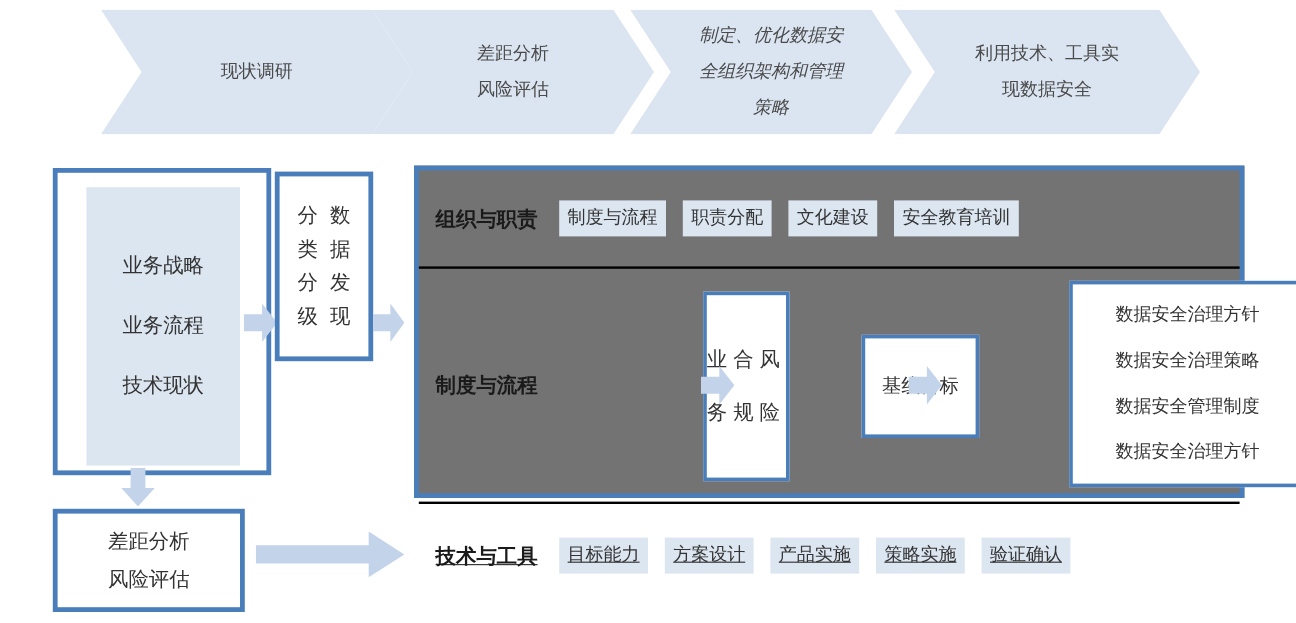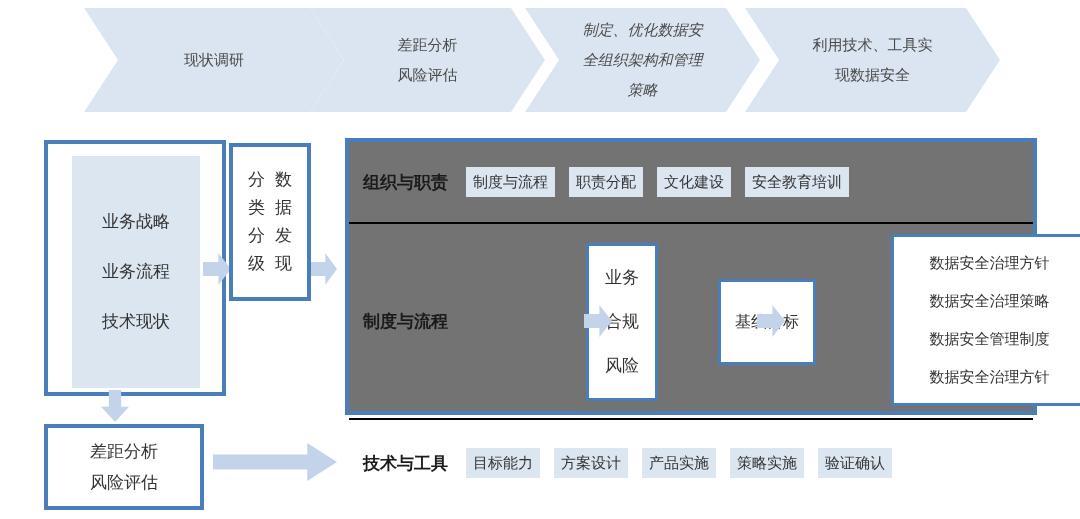--- a/index.html
+++ b/index.html
@@ -191,20 +191,21 @@
     padding-left: 14px;
   }
   #row-policy {
     height: 196px;
     border-bottom: 2px solid #000000;
     padding-left: 14px;
   }
   #row-tech {
     height: 86px;
     padding-left: 14px;
+    text-decoration: underline;
   }
   .row-title {
     font-size: 17px;
     font-weight: bold;
     color: #1a1a1a;
     white-space: nowrap;
     flex: 0 0 auto;
   }
   .chip-list {
     display: flex;
@@ -230,21 +231,21 @@
   #biz-box {
     position: absolute;
     left: 138px;
     top: 19px;
     width: 72px;
     height: 158px;
     box-sizing: border-box;
     border: 3px solid #4a7ebb;
     background: #ffffff;
     display: flex;
-    flex-direction: column;
+    flex-direction: row;
     align-items: center;
     justify-content: center;
   }
   .biz-item {
     font-size: 17px;
     line-height: 44px;
     color: #333333;
   }
   #baseline-box {
     position: absolute;

